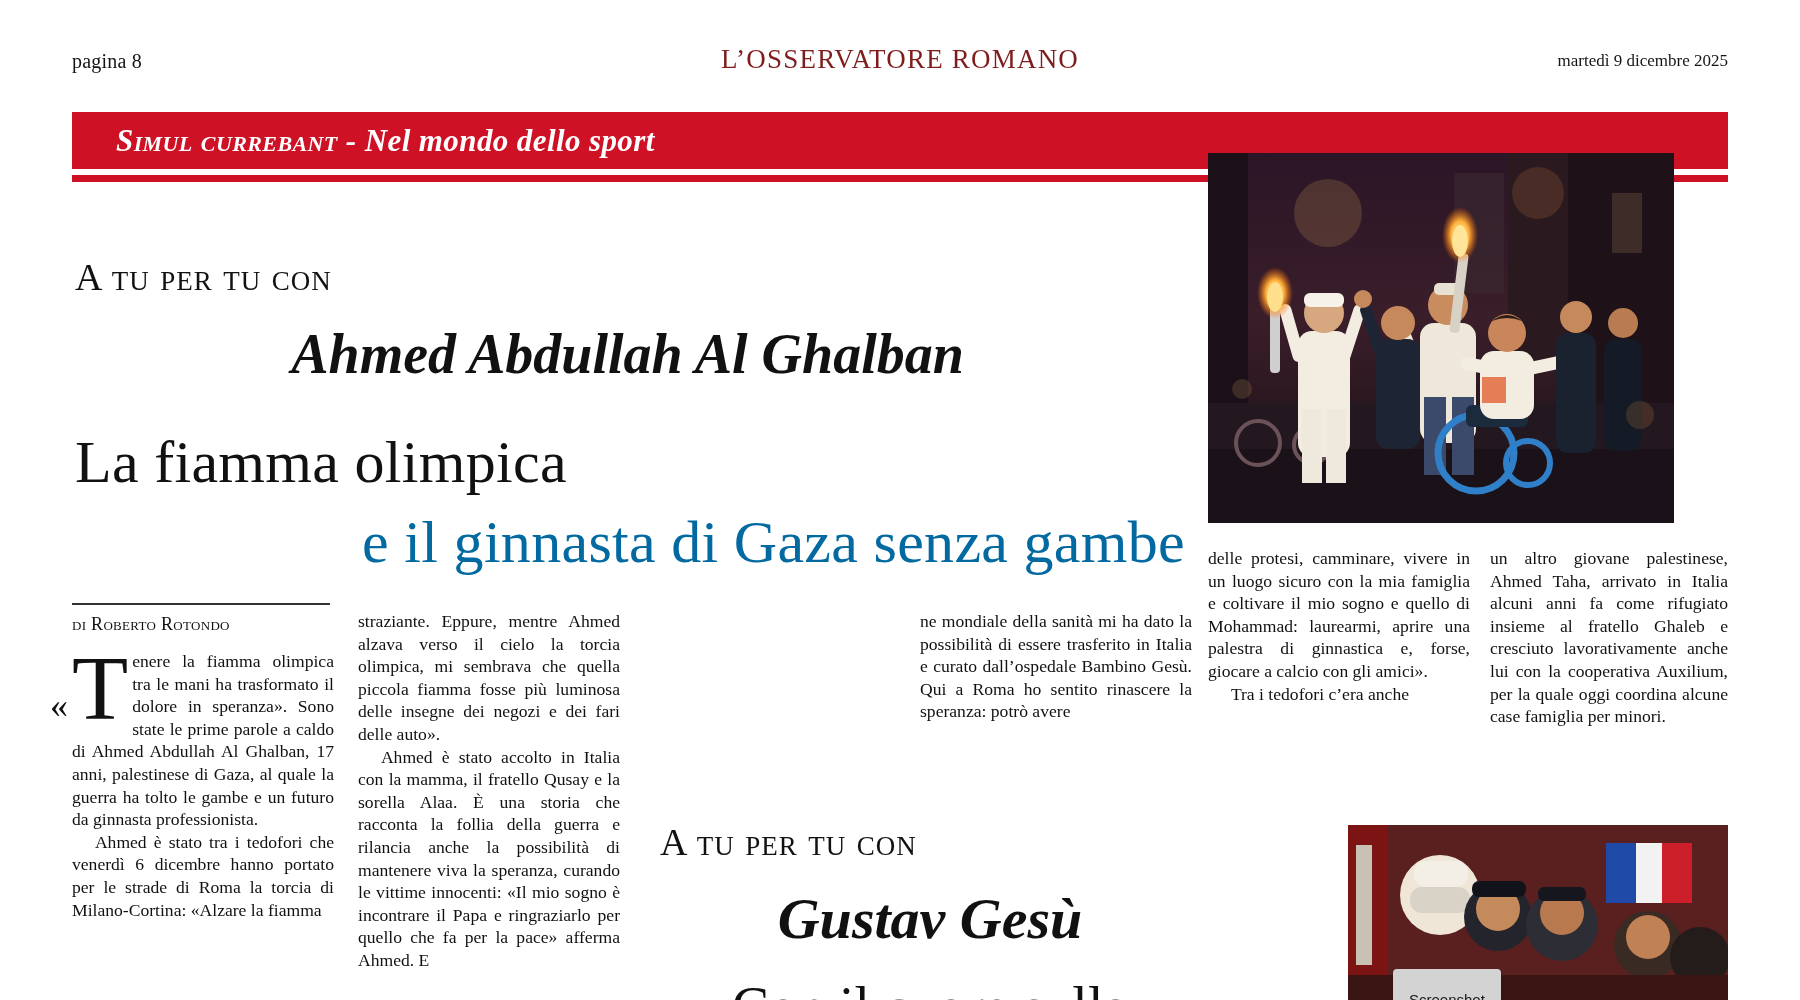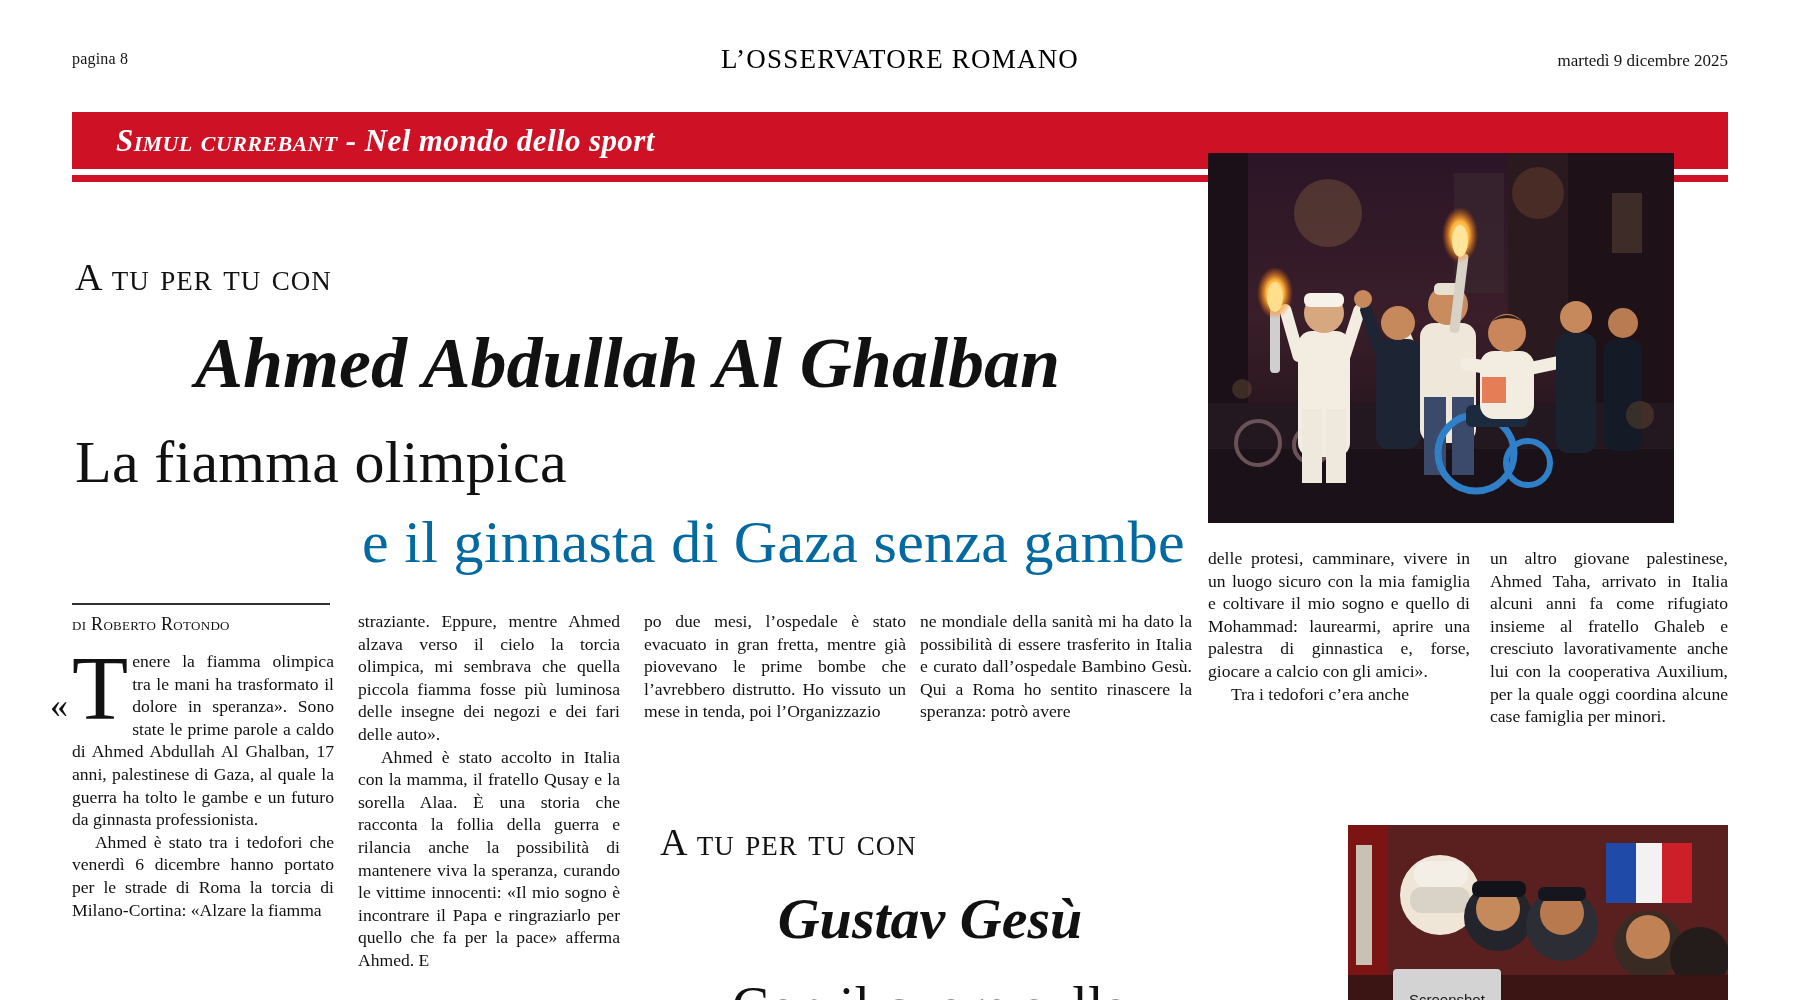--- a/index.html
+++ b/index.html
@@ -30,31 +30,31 @@
   .masthead {
     position: absolute;
     left: 72px;
     top: 44px;
     width: 1656px;
     height: 34px;
   }
   .masthead .pageno {
     position: absolute;
     left: 0; top: 6px;
-    font-size: 16px;
+    font-size: 20px;
     letter-spacing: .2px;
     color: #151515;
   }
   .masthead .title {
     position: absolute;
     left: 0; right: 0; top: 0;
     text-align: center;
     font-size: 27px;
     letter-spacing: 1.2px;
-    color: #000000;
+    color: #7f1d1d;
     font-family: "Liberation Serif", serif;
   }
   .masthead .date {
     position: absolute;
     right: 0; top: 7px;
     font-size: 17px;
     color: #151515;
     padding-left: 40px;
   }
   
@@ -119,21 +119,21 @@
     font-variant: small-caps;
     letter-spacing: 1px;
     color: #111;
   }
   .name {
     position: absolute;
     left: 75px;
     top: 322px;
     width: 1105px;
     text-align: center;
-    font-size: 72px;
+    font-size: 56px;
     font-style: italic;
     font-weight: bold;
     letter-spacing: 0px;
     color: #111;
   }
   .hl1 {
     position: absolute;
     left: 75px;
     top: 428px;
     width: 1105px;
@@ -374,23 +374,20 @@
         <p class="first">enere la fiam­ma olimpica tra le mani ha trasformato il dolore in speranza». Sono state le prime parole a caldo di Ahmed Abdullah Al Ghal­ban, 17 anni, palestinese di Gaza, al quale la guerra ha tolto le gambe e un futuro da ginnasta professionista.</p>
       </div>
       <p>Ahmed è stato tra i tedofo­ri che venerdì 6 dicembre hanno portato per le strade di Roma la torcia di Milano-Cortina: «Alzare la fiamma</p>
     </div>
 
     <div class="col c2">
       <p class="first">straziante. Eppure, mentre Ahmed alzava verso il cielo la torcia olimpica, mi sembrava che quella piccola fiamma fosse più luminosa delle inse­gne dei negozi e dei fari delle auto».</p>
       <p>Ahmed è stato accolto in Italia con la mamma, il fratel­lo Qusay e la sorella Alaa. È una storia che racconta la fol­lia della guerra e rilancia an­che la possibilità di mantene­re viva la speranza, curando le vittime innocenti: «Il mio so­gno è incontrare il Papa e rin­graziarlo per quello che fa per la pace» afferma Ahmed. E</p>
     </div>
 
-    <div class="col c3">
-      <p class="first">po due mesi, l’ospedale è sta­to evacuato in gran fretta, mentre già piovevano le pri­me bombe che l’avrebbero di­strutto. Ho vissuto un mese in tenda, poi l’Organizzazio­</p>
-    </div>
 
     <div class="col c4">
       <p class="first">ne mondiale della sanità mi ha dato la possibilità di essere trasferito in Italia e curato dall’ospedale Bambino Gesù. Qui a Roma ho sentito rina­scere la speranza: potrò avere</p>
     </div>
 
     <div class="col c5">
       <p class="first">delle protesi, camminare, vi­vere in un luogo sicuro con la mia famiglia e coltivare il mio sogno e quello di Moham­mad: laurearmi, aprire una palestra di ginnastica e, forse, giocare a calcio con gli ami­ci».</p>
       <p>Tra i tedofori c’era anche</p>
     </div>
 

